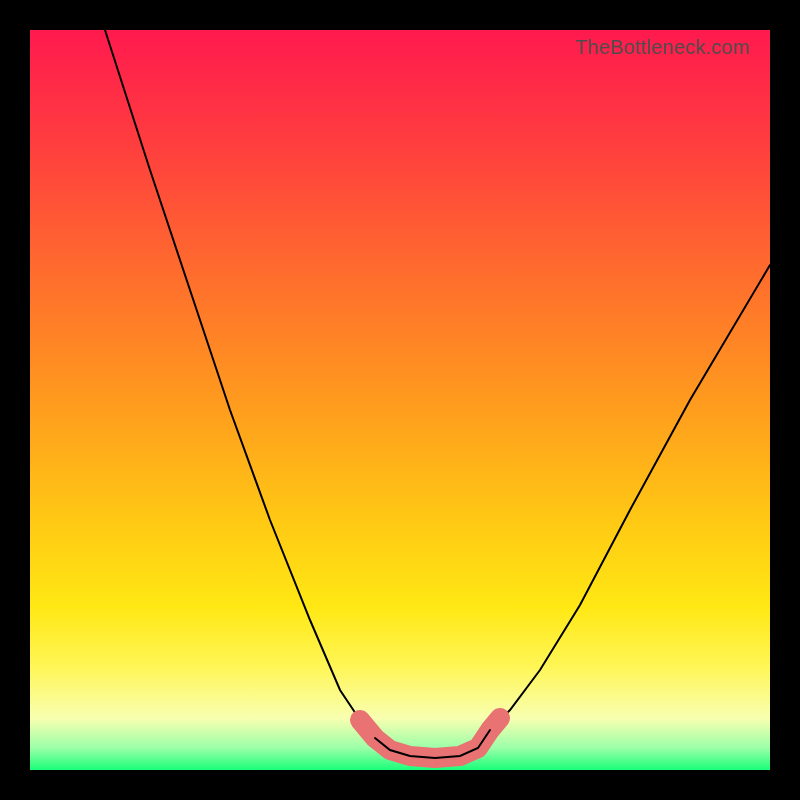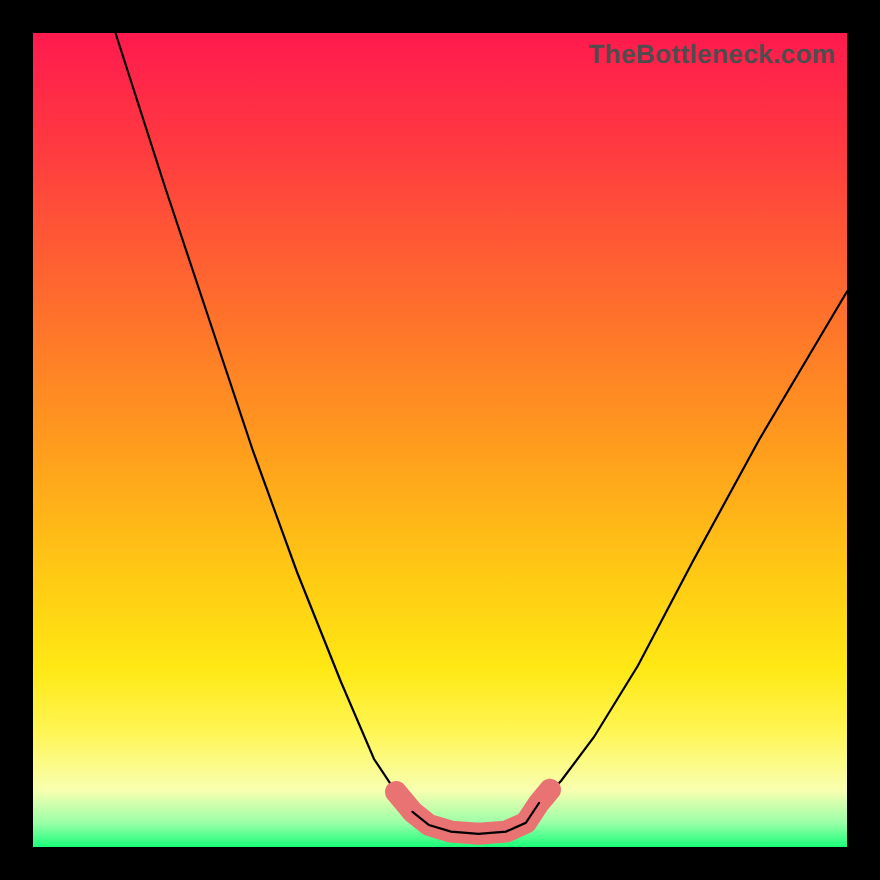--- a/index.html
+++ b/index.html
@@ -34,24 +34,24 @@
       var(--c5) 78%,
       var(--c6) 86%,
       var(--c7) 93%,
       var(--c8) 97%,
       var(--c9) 100%
     );
   }
   .watermark {
     position: absolute;
     top: 6px;
-    right: 10px;
+    right: 20px;
     color: #4d4d4d;
-    font-size: 24px;
-    font-weight: 700;
+    font-size: 20px;
+    font-weight: 400;
     letter-spacing: 0.2px;
     user-select: none;
   }
   svg.curve {
     position: absolute;
     left: 0;
     top: 0;
     width: 740px;
     height: 740px;
     overflow: visible;

